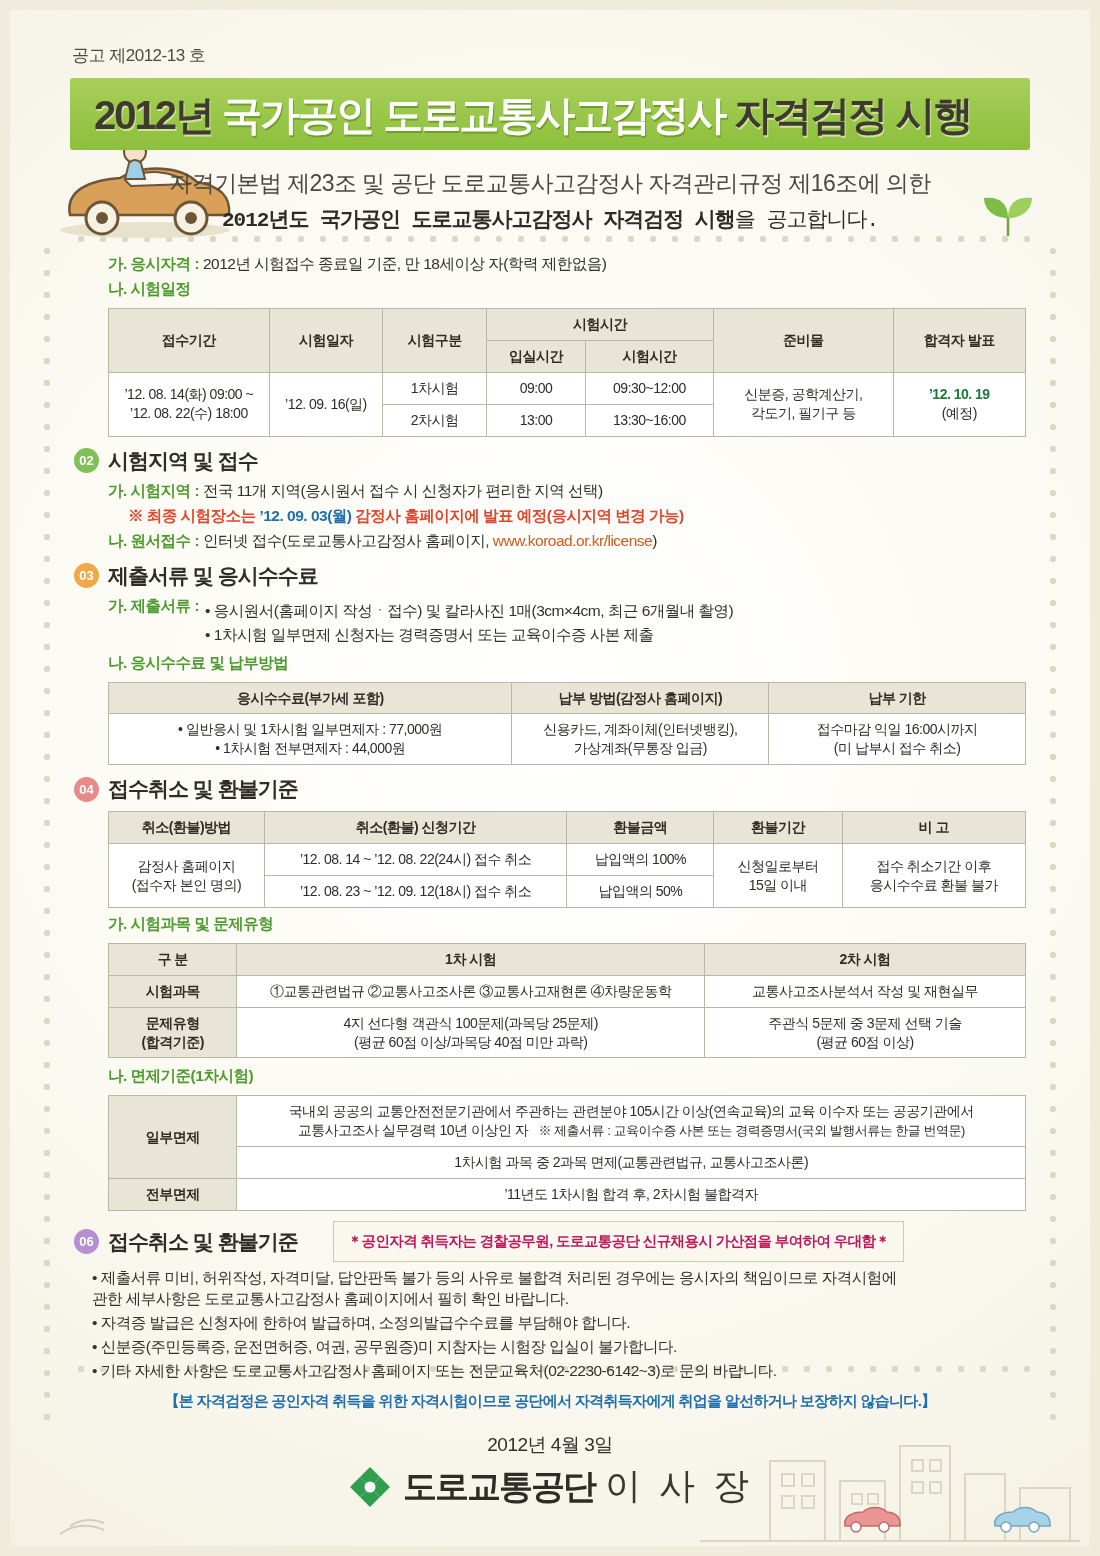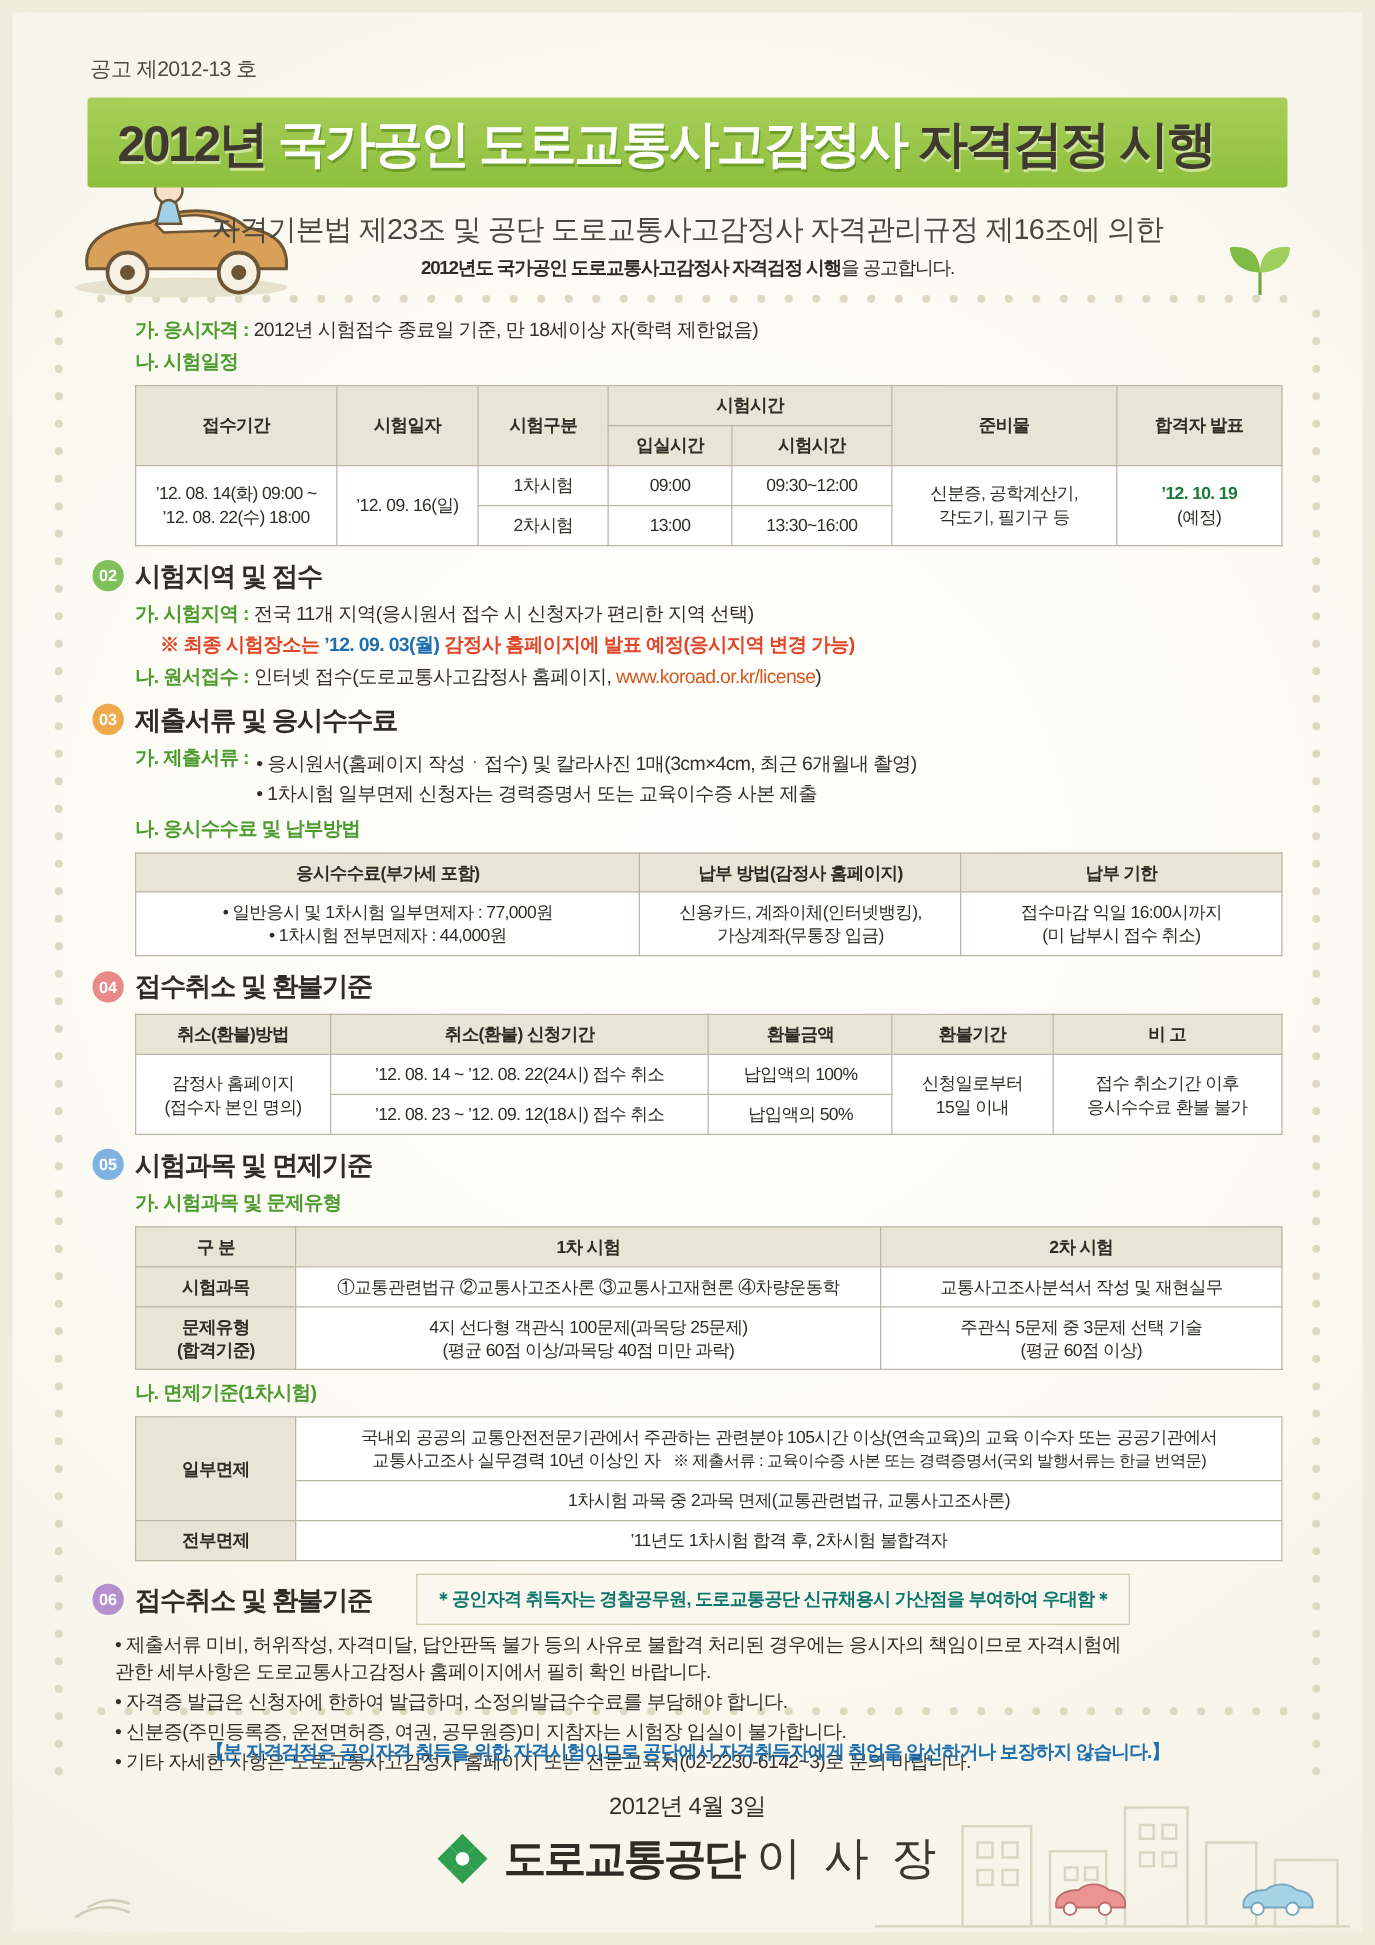--- a/index.html
+++ b/index.html
@@ -50,21 +50,21 @@
     letter-spacing:-2px;
     text-shadow: 1px 2px 0 #6f9f2b;
     white-space:nowrap;
   }
   .banner .title .dark { color:#3f3a2f; text-shadow:1px 2px 0 #cfe39a; }
 
   .subhead {
     position:absolute; left:0; right:0; top:168px; text-align:center;
   }
   .subhead .l1 { font-size:23px; color:#4a4740; letter-spacing:-0.6px; }
-  .subhead .l2 { font-size:15px; color:#2e2b24; font-weight:bold; margin-top:6px; letter-spacing:-1px;}
+  .subhead .l2 { font-size:21px; color:#2e2b24; font-weight:bold; margin-top:6px; letter-spacing:-1px;font-family:Liberation Mono, monospace;}
   .subhead .l2 .norm { font-weight:normal; }
 
   
   .car { position:absolute; left:45px; top:130px; width:200px; height:115px; }
   .leaf-deco { position:absolute; right:62px; top:190px; width:60px; height:50px; }
 
   
   .content { position:absolute; left:74px; top:250px; width:952px; }
 
   .sect { margin-bottom:6px; }
@@ -96,21 +96,21 @@
     font-size:14px; color:#2f2c26; text-align:center; letter-spacing:-0.5px;
     line-height:1.35;
   }
   table.t th { background:#e8e5d6; font-weight:bold; }
   table.t td { background:#ffffff; }
   td.leftcell { text-align:left; padding-left:14px; }
   .bold-green { color:#1c7a3c; font-weight:bold; }
 
   .hl-box {
     display:inline-block; border:1px solid #cfc9b2; background:#faf8ee;
-    padding:10px 14px; font-size:14.5px; font-weight:bold; color:#0f766e;
+    padding:10px 14px; font-size:14.5px; font-weight:bold; color:#be185d;
     letter-spacing:-0.6px;
   }
 
   .bottom-note {
     position:absolute; left:0; right:0; top:1392px; text-align:center;
     font-size:15px; font-weight:bold; color:#1f6fae; letter-spacing:-0.7px;
   }
   .date-line {
     position:absolute; left:0; right:0; top:1432px; text-align:center;
     font-size:19px; color:#33302a; letter-spacing:-0.5px;
@@ -322,24 +322,20 @@
           <tr>
             <td>’12. 08. 23 ~ ’12. 09. 12(18시) 접수 취소</td>
             <td>납입액의 50%</td>
           </tr>
         </tbody>
           </table>
       </div>
     </div>
 
     <div class="sect">
-      <div class="sect-head">
-        <div class="num-badge n5">05</div>
-        <div class="sect-title">시험과목 및 면제기준</div>
-      </div>
       <div class="sect-body">
         <div class="line">
           <span class="ga">가. 시험과목 및 문제유형</span>
         </div>
         <table class="t">
           <tbody>
               <tr>
             <th style="width:14%">구 분</th>
             <th style="width:51%">1차 시험</th>
             <th style="width:35%">2차 시험</th>

